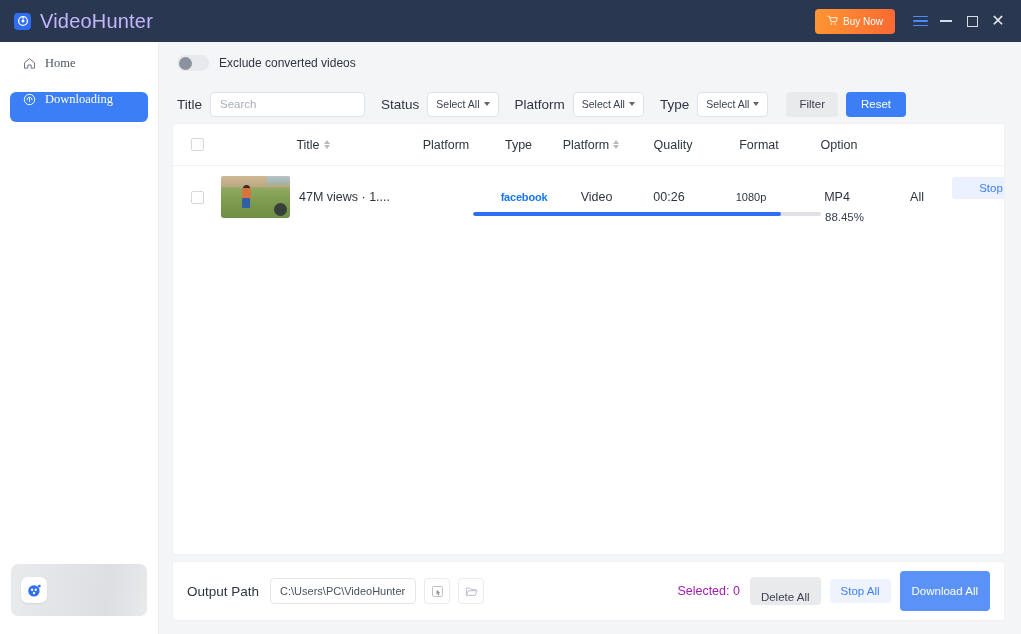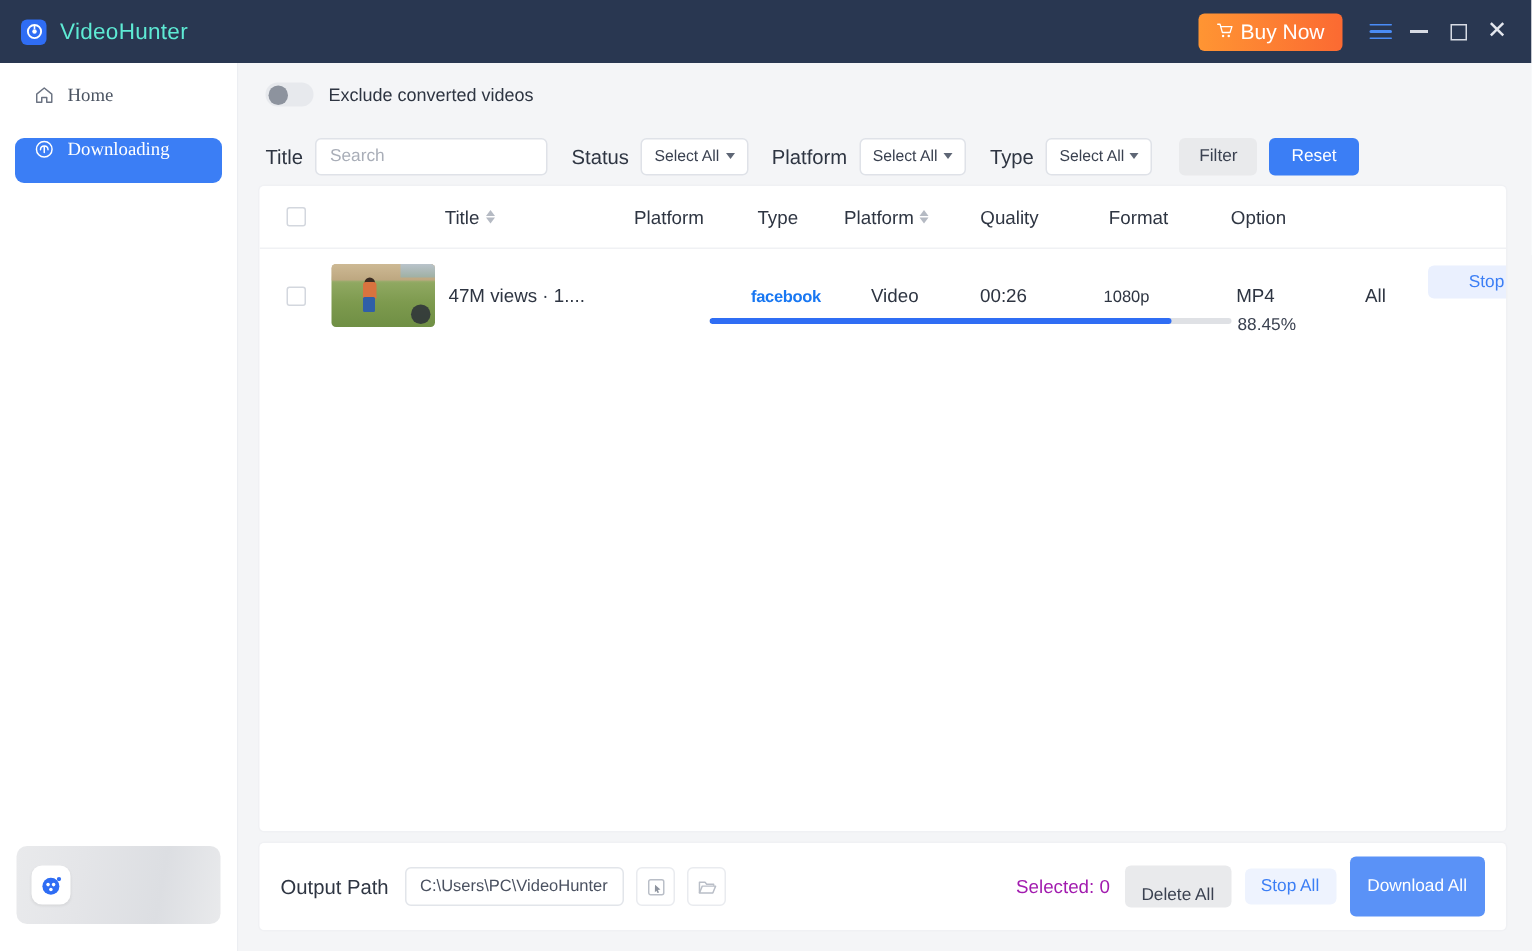--- a/index.html
+++ b/index.html
@@ -15,26 +15,26 @@
   .titlebar {
     height: 42px; background: #293751; display: flex; align-items: center;
     padding: 0 10px 0 14px; flex: 0 0 42px;
   }
   .brand { display: flex; align-items: center; gap: 9px; }
   .logo-badge {
     width: 17px; height: 17px; border-radius: 4px; background: #2f6df4;
     display: flex; align-items: center; justify-content: center;
   }
   .logo-badge svg { display: block; }
-  .brand-name { color: #5eead4; font-size: 15px; letter-spacing: .2px; }
+  .brand-name { color: #c4b5fd; font-size: 20px; letter-spacing: .2px; }
   .titlebar-spacer { flex: 1 1 auto; }
   .buy-now {
     display: flex; align-items: center; gap: 5px;
     background: linear-gradient(90deg, #ff9533 0%, #fb6a32 100%);
-    color: #fff; font-size: 14px; border: none; border-radius: 4px;
+    color: #fff; font-size: 10px; border: none; border-radius: 4px;
     height: 25px; padding: 0 12px; cursor: pointer; white-space: nowrap;
   }
   .win-btns { display: flex; align-items: center; gap: 0px; margin-left: 12px; }
   .win-btn {
     width: 26px; height: 30px; display: flex; align-items: center; justify-content: center;
     cursor: pointer; background: none; border: none;
   }
   .hamburger { display: flex; flex-direction: column; gap: 3px; }
   .hamburger i { display: block; width: 15px; height: 1.6px; background: #4a8cf7; border-radius: 1px; }
   .win-line { width: 12px; height: 1.4px; background: #d7dbe4; }

